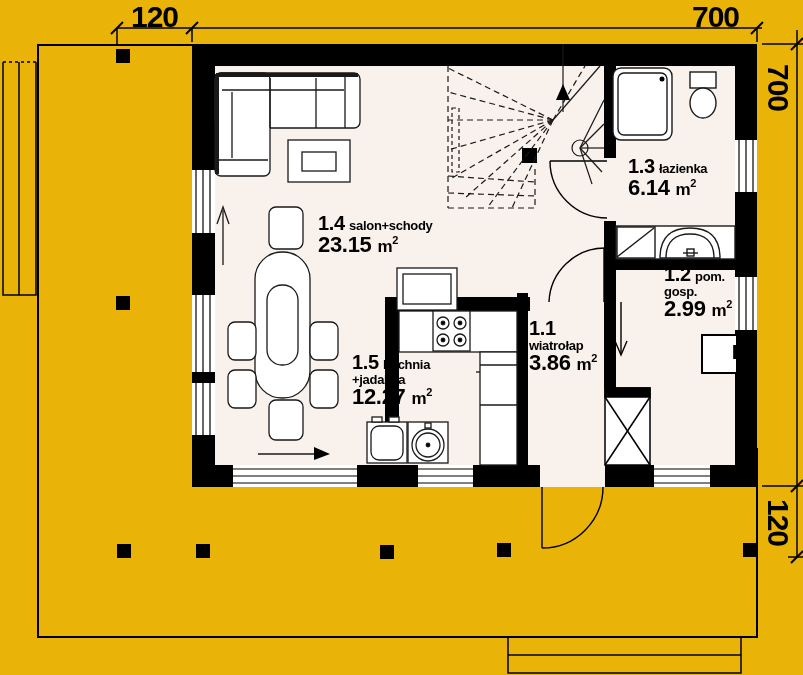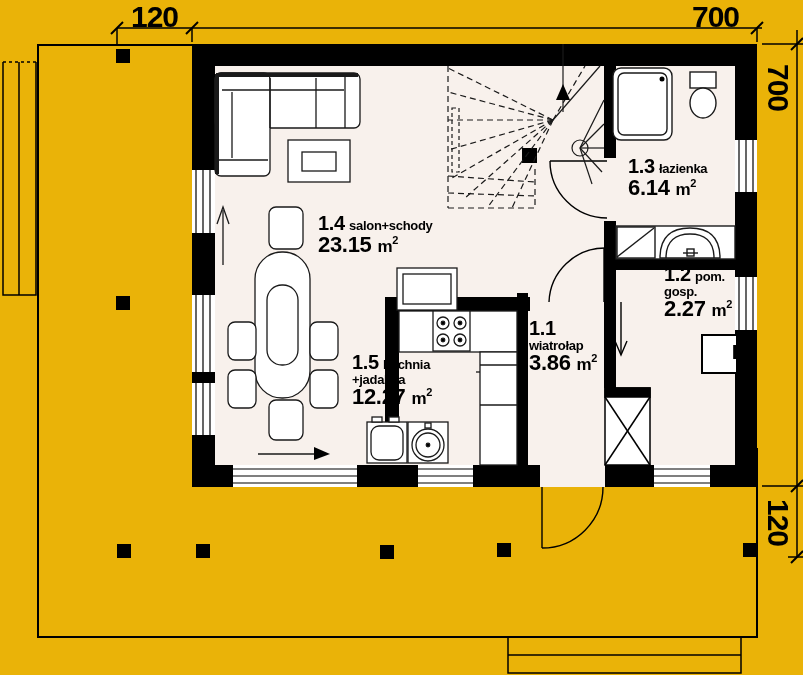--- a/index.html
+++ b/index.html
@@ -368,19 +368,19 @@
   <div><span class="rl-no">1.3</span>
        <span class="rl-name">łazienka</span></div>
   <div class="rl-area"><span>6.14</span>
        <span class="unit">m</span><sup>2</sup></div>
 </div>
 
 <div class="room-label" style="left:632px;top:264px;margin-left:32px;">
   <div><span class="rl-no">1.2</span>
        <span class="rl-name">pom.</span></div>
   <div class="rl-name">gosp.</div>
-  <div class="rl-area"><span>2.27</span>
+  <div class="rl-area"><span>2.99</span>
        <span class="unit">m</span><sup>2</sup></div>
 </div>
 
 <div class="boiler-label">Pc</div>
 
 </div>
 
 </body></html>

